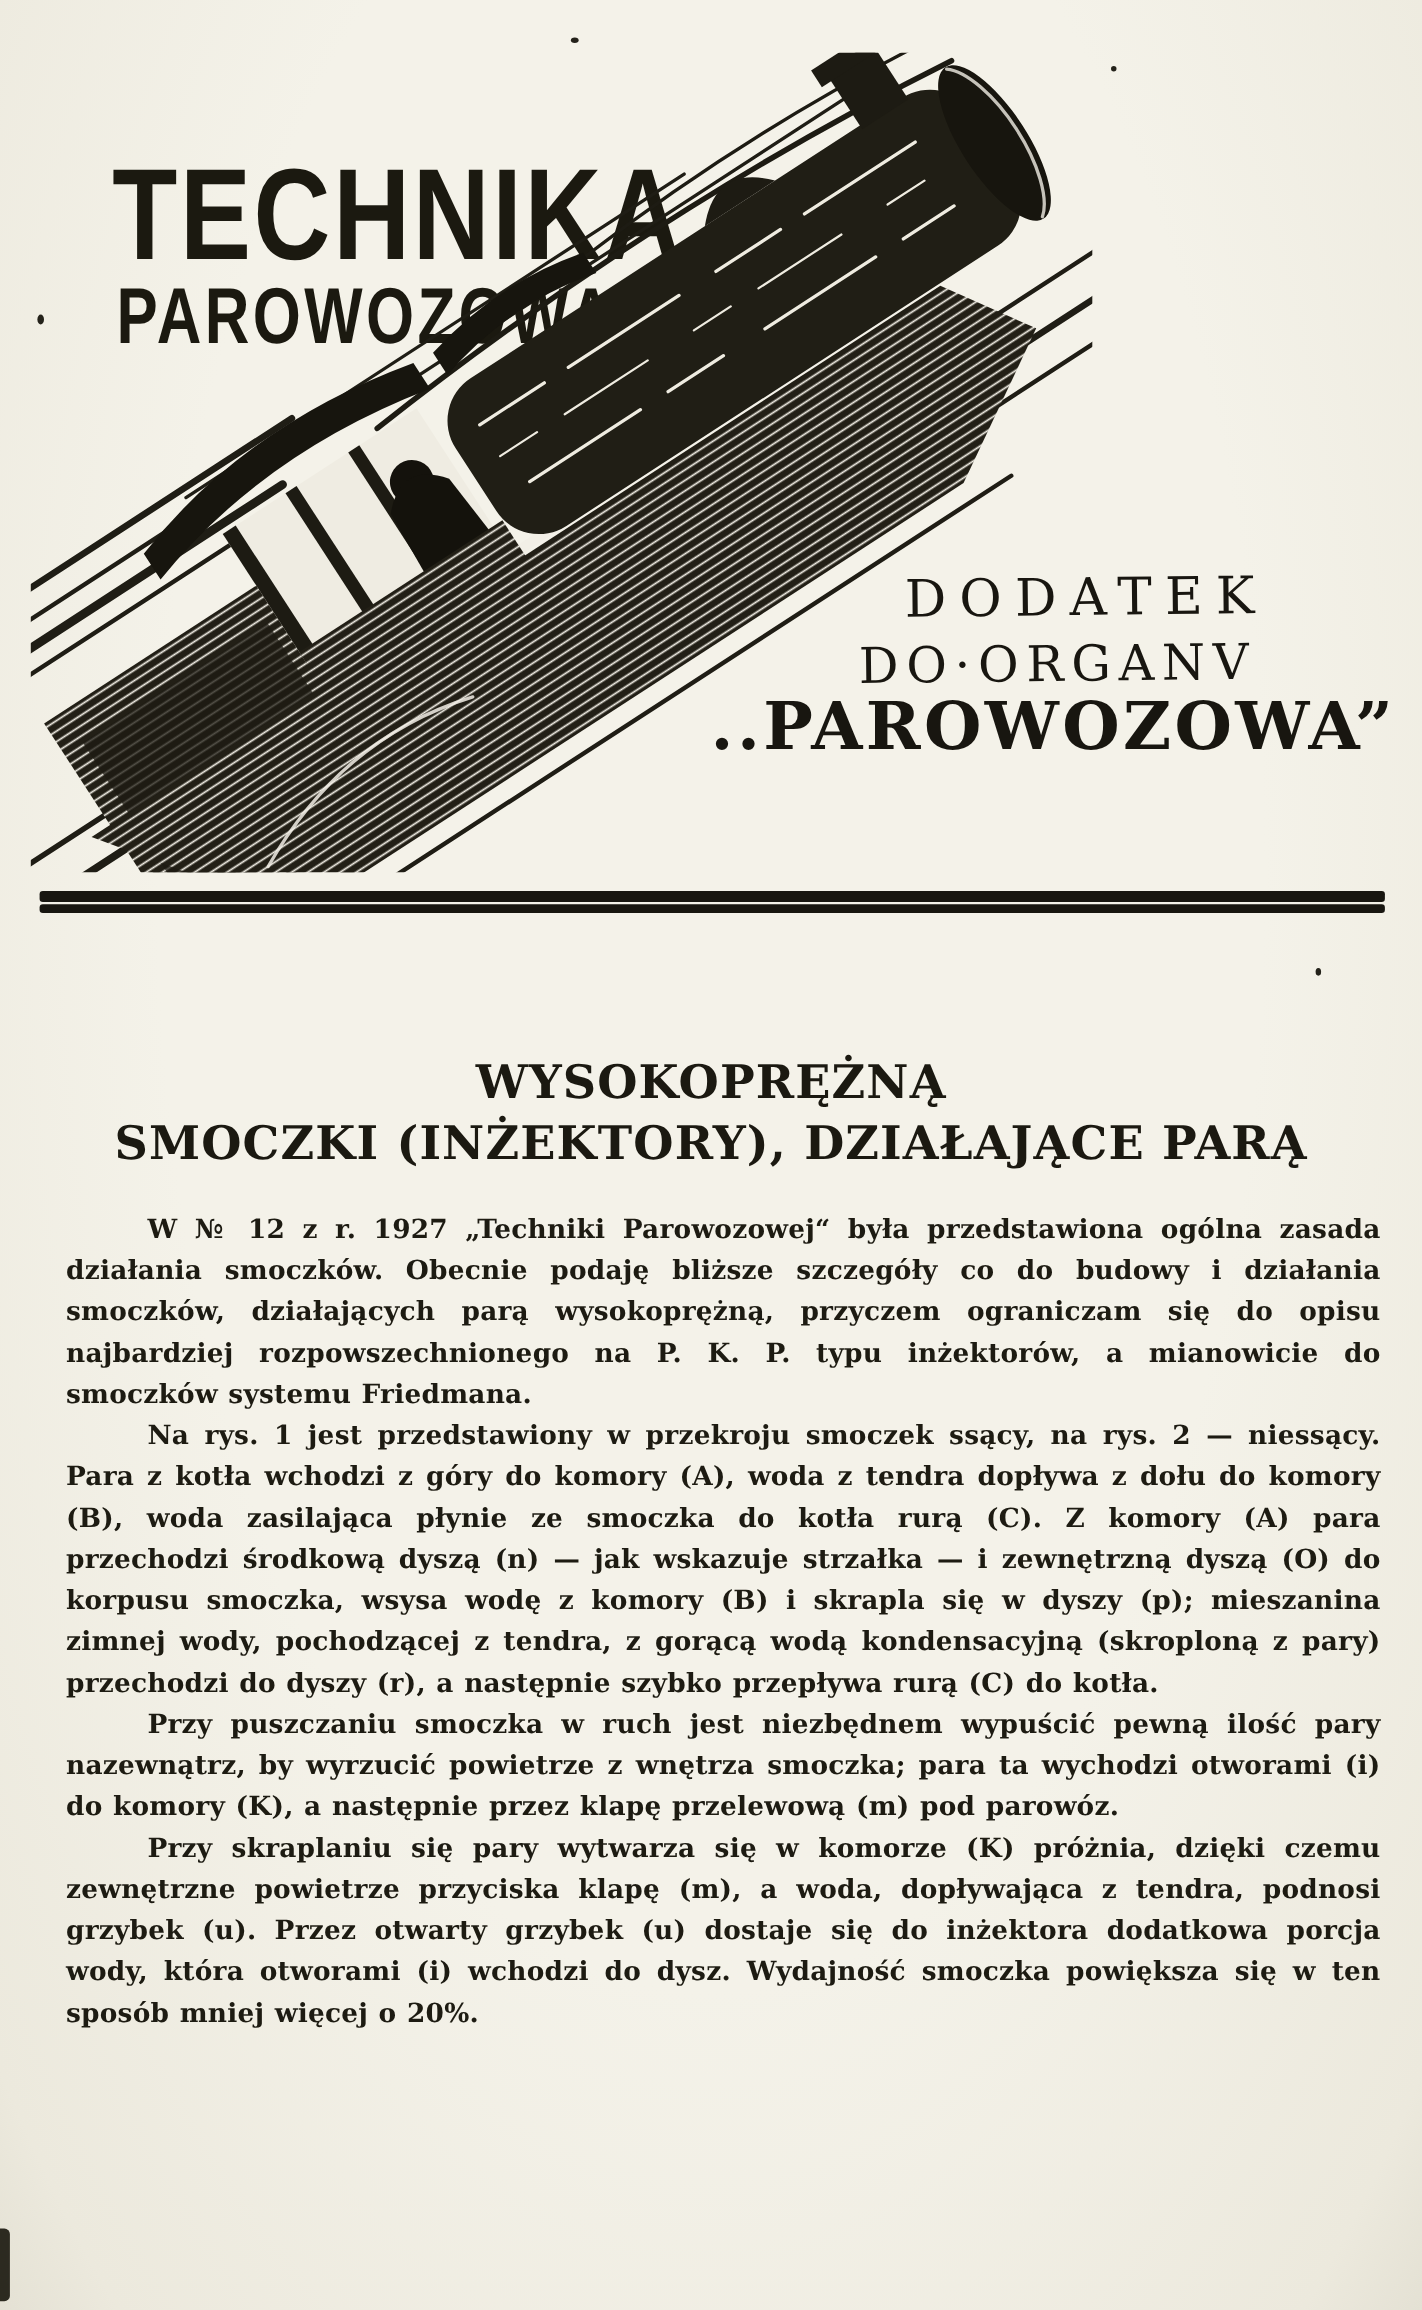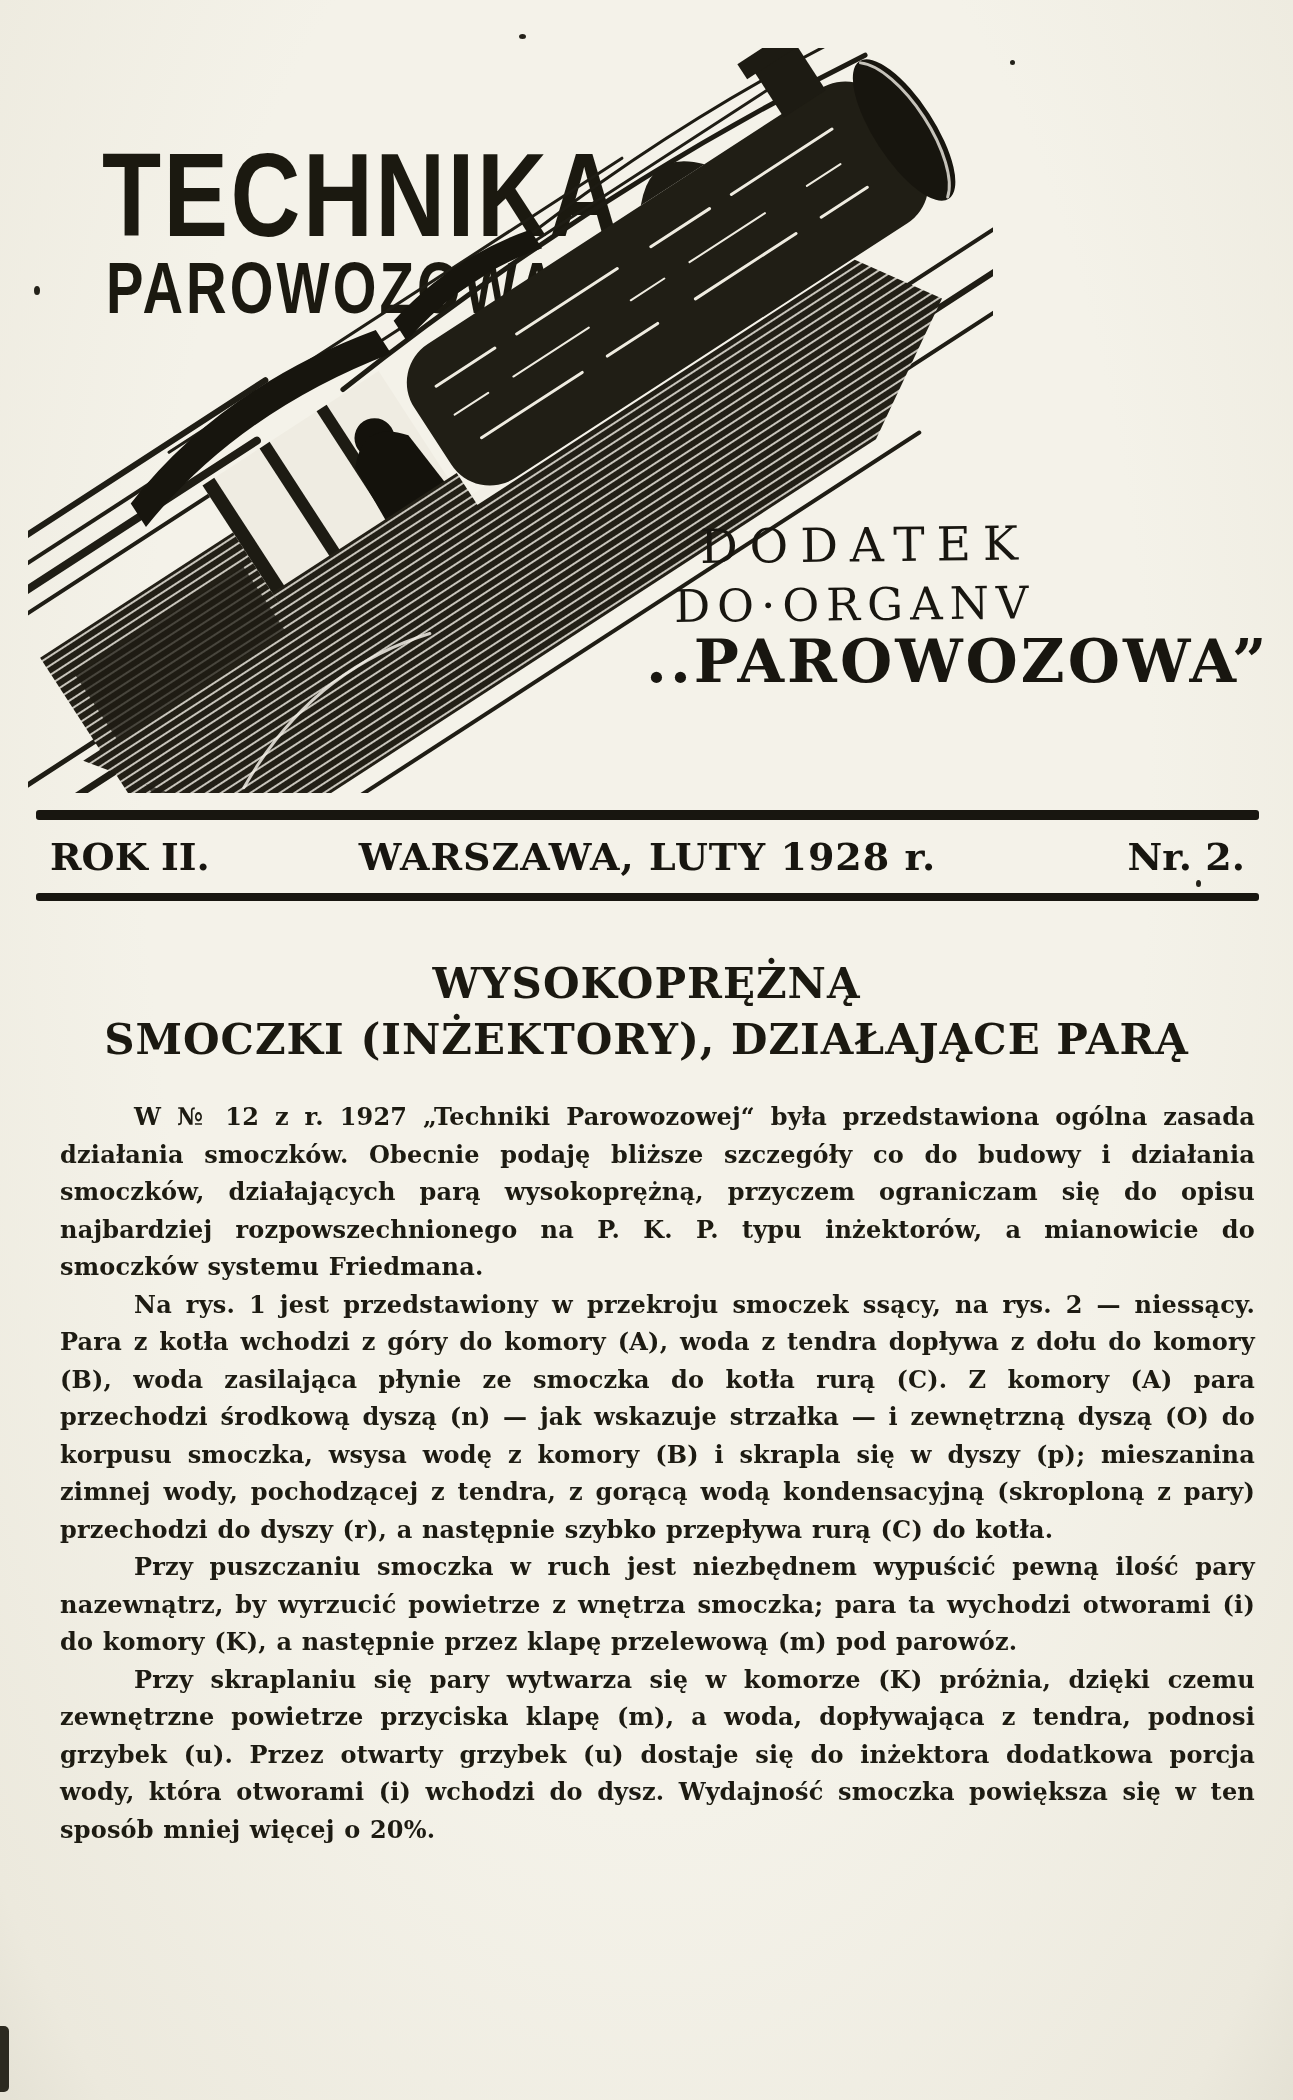--- a/index.html
+++ b/index.html
@@ -13,21 +13,21 @@
     position:absolute;left:102px;top:136px;line-height:1;
     font-family:"Liberation Sans",sans-serif;font-weight:bold;font-size:118px;
     letter-spacing:3px;transform:scaleX(.82);transform-origin:left top;color:#1b1910;
   }
   .title-parowozowa{
     position:absolute;left:106px;top:252px;line-height:1;
     font-family:"Liberation Sans",sans-serif;font-weight:bold;font-size:72px;
     letter-spacing:4px;transform:scaleX(.78);transform-origin:left top;color:#1b1910;
   }
   
-  .supplement{position:absolute;left:640px;top:516px;width:575px;text-align:left;
+  .supplement{position:absolute;left:640px;top:516px;width:575px;text-align:center;
     font-family:"DejaVu Serif",serif;color:#181610;}
   .supp-l1{font-size:47px;letter-spacing:12px;transform:translateX(60px) rotate(-.6deg);}
   .supp-l2{font-size:45px;letter-spacing:7px;margin-top:6px;transform:translateX(34px) rotate(-.6deg);}
   .supp-l3{font-size:56px;font-weight:bold;font-style:italic;letter-spacing:8px;margin-top:-2px;transform:translateX(38px);}
   .supp-l4{font-size:60px;letter-spacing:3px;margin-top:-4px;transform:translateX(6px);font-weight:bold;}
   
   .issuebar{position:absolute;left:36px;right:34px;top:810px;}
   .rule{height:10px;background:#181610;border-radius:3px;}
   .rule-bottom{height:8px;margin-top:2px;}
   .issuerow{display:flex;align-items:baseline;padding:14px 14px 12px 14px;
@@ -123,25 +123,20 @@
   </svg>
 
   <div class="supplement">
     <div class="supp-l1">DODATEK</div>
     <div class="supp-l2">DO·ORGANV</div>
     <div class="supp-l4">..PAROWOZOWA”</div>
   </div>
 
   <div class="issuebar">
     <div class="rule rule-top"></div>
-    <div class="issuerow">
-      <span class="issue-left">ROK II.</span>
-      <span class="issue-mid">WARSZAWA, LUTY 1928 r.</span>
-      <span class="issue-right">Nr. 2.</span>
-    </div>
     <div class="rule rule-bottom"></div>
   </div>
 
   <div class="art-title">
     <div>WYSOKOPRĘŻNĄ</div>
     <div>SMOCZKI (INŻEKTORY), DZIAŁAJĄCE PARĄ</div>
   </div>
 
   <div class="article">
     <p>W № 12 z r. 1927 „Techniki Parowozowej“ była przedstawiona ogólna zasada działania smoczków. Obecnie podaję bliższe szczegóły co do budowy i działania smoczków, działających parą wysokoprężną, przyczem ograniczam się do opisu najbardziej rozpowszechnionego na P. K. P. typu inżektorów, a mianowicie do smoczków systemu Friedmana.</p>

